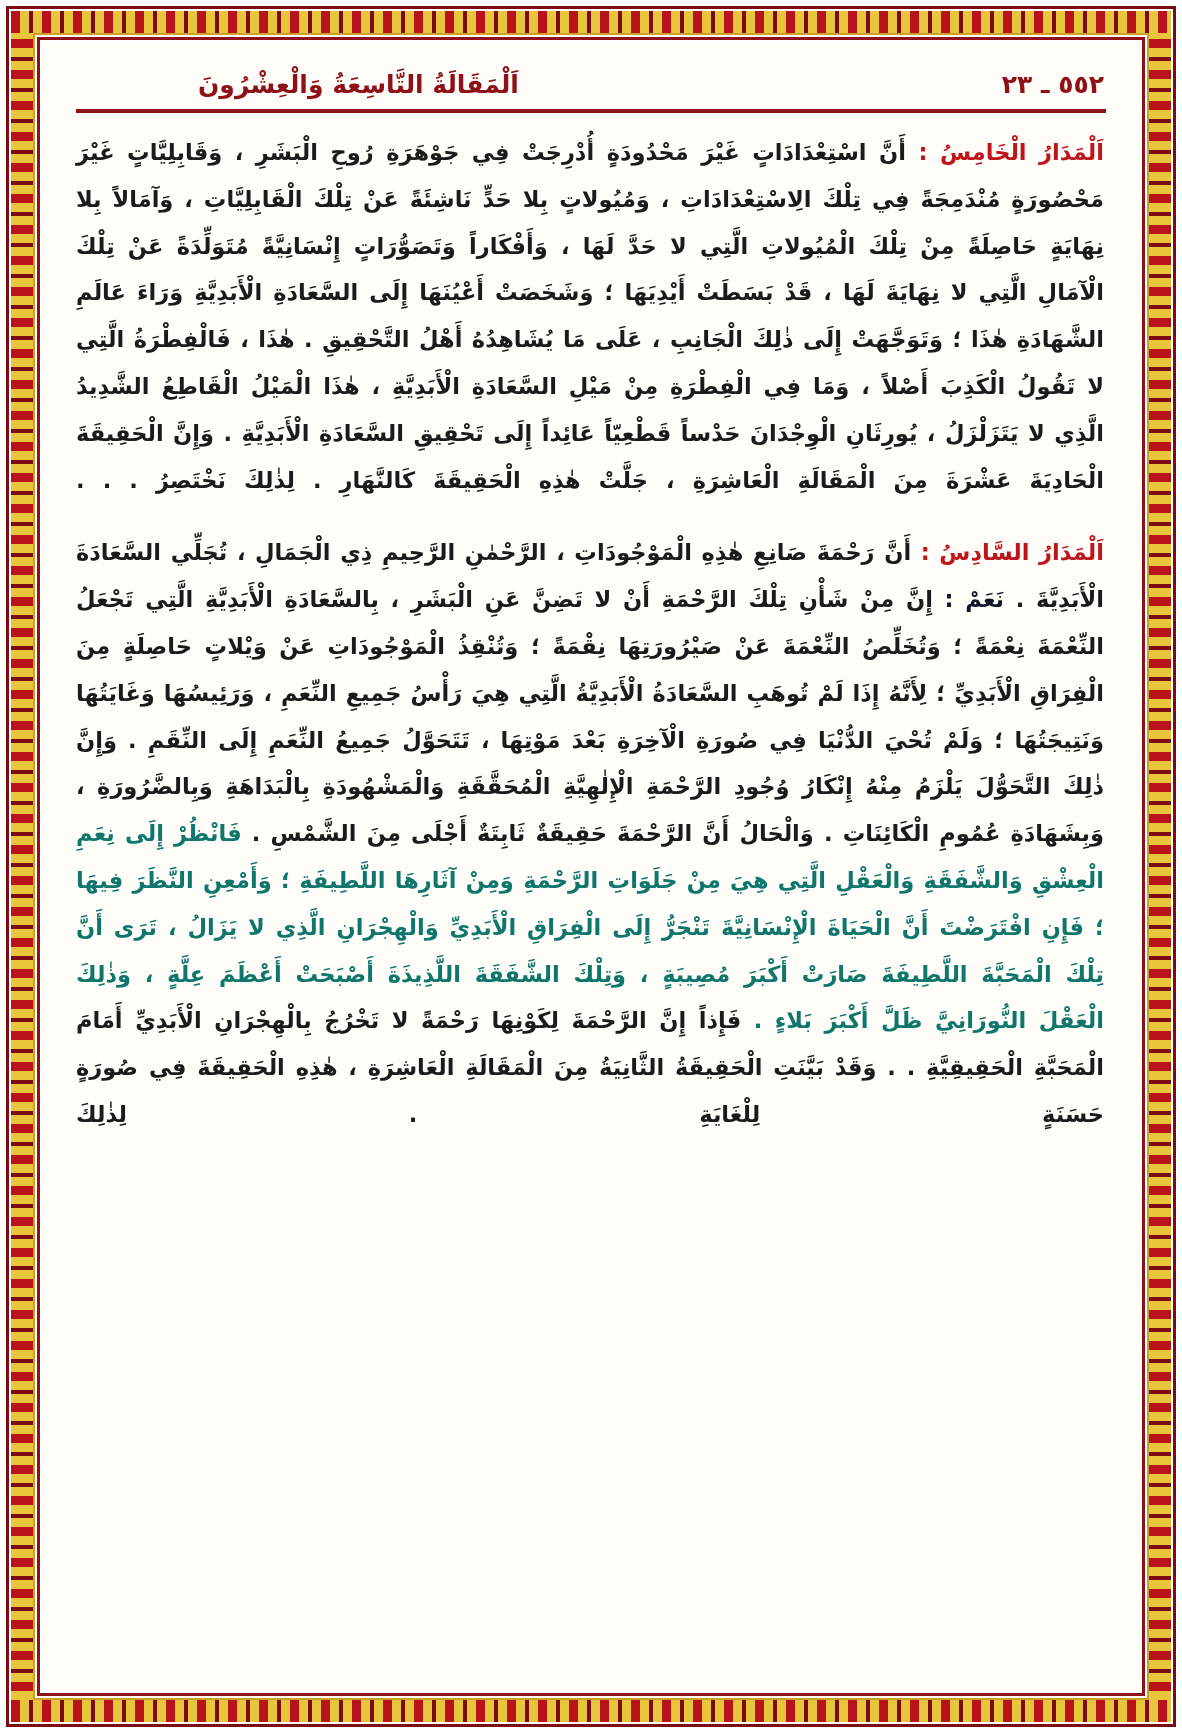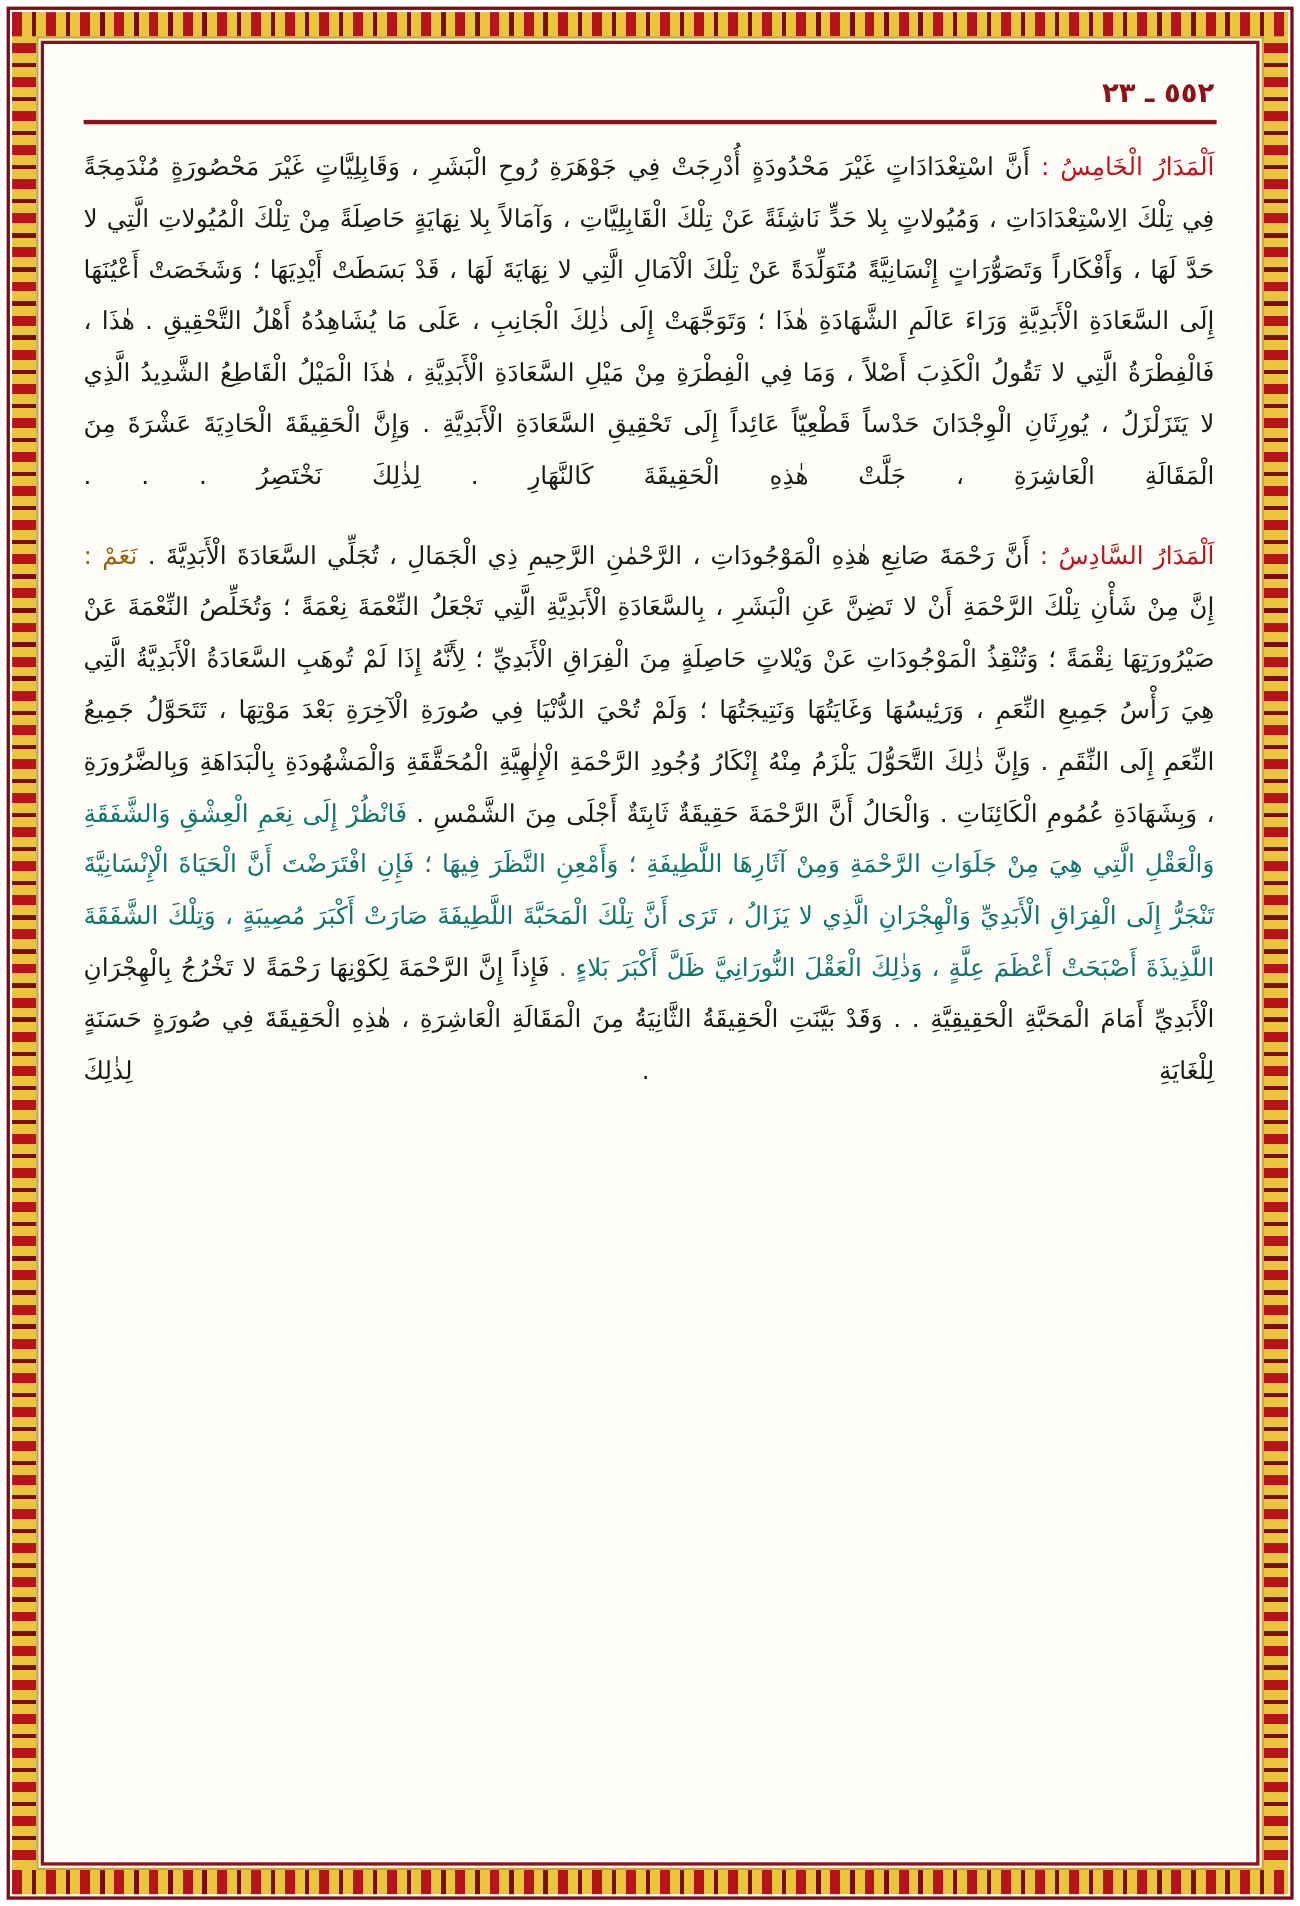--- a/index.html
+++ b/index.html
@@ -110,50 +110,51 @@
     padding: 16px 36px 0 34px;
     direction: rtl;
     text-align: justify;
     text-align-last: justify;
   }
   p.para {
     margin: 0 0 26px 0;
     font-size: 22.5px;
     line-height: 2.08;
     color: #1b1b1b;
-    font-weight: normal;
+    font-weight: bold;
     text-align: justify;
     text-align-last: justify;
     word-spacing: 1px;
   }
   p.para:last-child { margin-bottom: 0; }
   .lead {
     color: #c0141c;
   }
   .red-run {
     color: #0f766e;
   }
   .nam {
-    color: #a16207;
+    color: #0f172a;
   }
 </style>
 </head>
 <body>
 
 <div class="page">
 
   <div class="border-outer"></div>
   <div class="border-band"></div>
   <div class="border-inner-gold"></div>
   <div class="border-inner-red"></div>
 
   <div class="paper">
 
     <div class="header">
       <span class="page-number">٥٥٢ ـ ٢٣</span>
+      <span class="header-title">اَلْمَقَالَةُ التَّاسِعَةُ وَالْعِشْرُونَ</span>
     </div>
 
     <div class="rule"></div>
 
     <div class="content">
 
       <p class="para">
         <span class="lead">اَلْمَدَارُ الْخَامِسُ :</span><span> أَنَّ اسْتِعْدَادَاتٍ غَيْرَ مَحْدُودَةٍ أُدْرِجَتْ فِي جَوْهَرَةِ رُوحِ الْبَشَرِ ، وَقَابِلِيَّاتٍ غَيْرَ مَحْصُورَةٍ مُنْدَمِجَةً فِي تِلْكَ الِاسْتِعْدَادَاتِ ، وَمُيُولاتٍ بِلا حَدٍّ نَاشِئَةً عَنْ تِلْكَ الْقَابِلِيَّاتِ ، وَآمَالاً بِلا نِهَايَةٍ حَاصِلَةً مِنْ تِلْكَ الْمُيُولاتِ الَّتِي لا حَدَّ لَهَا ، وَأَفْكَاراً وَتَصَوُّرَاتٍ إِنْسَانِيَّةً مُتَوَلِّدَةً عَنْ تِلْكَ الْآمَالِ الَّتِي لا نِهَايَةَ لَهَا ، قَدْ بَسَطَتْ أَيْدِيَهَا ؛ وَشَخَصَتْ أَعْيُنَهَا إِلَى السَّعَادَةِ الْأَبَدِيَّةِ وَرَاءَ عَالَمِ الشَّهَادَةِ هٰذَا ؛ وَتَوَجَّهَتْ إِلَى ذٰلِكَ الْجَانِبِ ، عَلَى مَا يُشَاهِدُهُ أَهْلُ التَّحْقِيقِ . هٰذَا ، فَالْفِطْرَةُ الَّتِي لا تَقُولُ الْكَذِبَ أَصْلاً ، وَمَا فِي الْفِطْرَةِ مِنْ مَيْلِ السَّعَادَةِ الْأَبَدِيَّةِ ، هٰذَا الْمَيْلُ الْقَاطِعُ الشَّدِيدُ الَّذِي لا يَتَزَلْزَلُ ، يُورِثَانِ الْوِجْدَانَ حَدْساً قَطْعِيّاً عَائِداً إِلَى تَحْقِيقِ السَّعَادَةِ الْأَبَدِيَّةِ . وَإِنَّ الْحَقِيقَةَ الْحَادِيَةَ عَشْرَةَ مِنَ الْمَقَالَةِ الْعَاشِرَةِ ، جَلَّتْ هٰذِهِ الْحَقِيقَةَ كَالنَّهَارِ . لِذٰلِكَ نَخْتَصِرُ . . .</span>
       </p>
 

